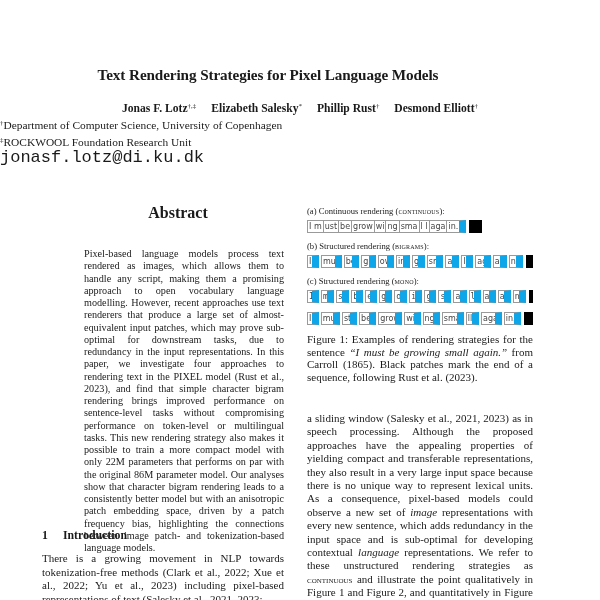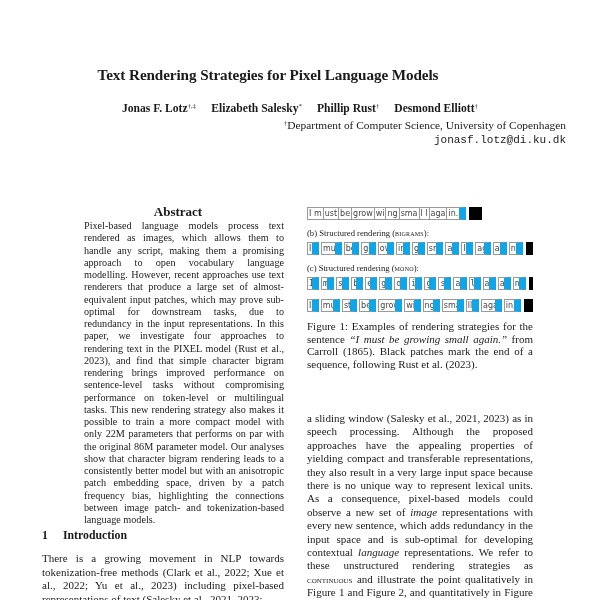--- a/index.html
+++ b/index.html
@@ -13,34 +13,34 @@
       text-align: center; font-weight: bold; font-size: 15.2px; letter-spacing: -0.1px;
     }
     .authors {
       position: absolute; left: 0; top: 102px; width: 600px;
       text-align: center; font-weight: bold; font-size: 11.6px;
     }
     .authors .author { margin: 0 6px; }
     .authors sup { font-size: 7px; font-weight: normal; vertical-align: 4px; }
     .affils {
       position: absolute; left: 0; top: 116px; width: 556px;
-      text-align: right; font-size: 11.4px; line-height: 15px; margin-left: 10px;
+      text-align: left; font-size: 11.4px; line-height: 15px;
     }
     .affils sup { font-size: 7px; vertical-align: 4px; }
     .email {
       font-family: "Liberation Mono", "DejaVu Sans Mono", monospace;
-      font-size: 11px;
+      font-size: 17px;
     }
 
     .col-left { position: absolute; left: 72px; top: 204px; width: 212px; }
     .col-right { position: absolute; left: 307px; top: 206px; width: 226px; }
     .intro-col { position: absolute; left: 72px; top: 528px; width: 212px; }
 
     .abstract-heading {
-      text-align: center; font-weight: bold; font-size: 13px; margin-bottom: 0;
+      text-align: center; font-weight: bold; font-size: 16px; margin-bottom: 26px;
     }
     .justify {
       font-size: 10.2px; line-height: 12.25px; text-align: justify;
       hyphens: manual;
       margin-left: 12px;
     }
     .section-heading {
       font-weight: bold; font-size: 11.8px; margin-left: -30px; margin-bottom: 9px;
     }
     .section-heading .num { display: inline-block; width: 18px; }
@@ -78,38 +78,40 @@
 
 <div class="authors">
   <span class="author"><span>Jonas F. Lotz</span><sup>†,‡</sup></span>
   <span class="author"><span>Elizabeth Salesky</span><sup>*</sup></span>
   <span class="author"><span>Phillip Rust</span><sup>†</sup></span>
   <span class="author"><span>Desmond Elliott</span><sup>†</sup></span>
 </div>
 
 <div class="affils">
   <div><sup>†</sup><span>Department of Computer Science, University of Copenhagen</span></div>
+  <div><sup>‡</sup><span>ROCKWOOL Foundation Research Unit</span></div>
   <div class="email">jonasf.lotz@di.ku.dk</div>
 </div>
 
 <div class="col-left">
   <div class="abstract-heading">Abstract</div>
   <div class="justify">Pixel-based language models process text rendered as images, which allows them to handle any script, making them a promising approach to open vocabulary language modelling. However, recent approaches use text renderers that produce a large set of almost-equivalent input patches, which may prove sub-optimal for downstream tasks, due to redundancy in the input representations. In this paper, we investigate four approaches to rendering text in the PIXEL model (Rust et al., 2023), and find that simple character bigram rendering brings improved performance on sentence-level tasks without compromising performance on token-level or multilingual tasks. This new rendering strategy also makes it possible to train a more compact model with only 22M parameters that performs on par with the original 86M parameter model. Our analyses show that character bigram rendering leads to a consistently better model but with an anisotropic patch embedding space, driven by a patch frequency bias, highlighting the connections between image patch- and tokenization-based language models.</div>
 </div>
 
 <div class="intro-col">
   <div class="section-heading">
     <span class="num">1</span>
     <span>Introduction</span>
   </div>
   <div class="intro-text">There is a growing movement in NLP towards tokenization-free methods (Clark et al., 2022; Xue et al., 2022; Yu et al., 2023) including pixel-based representations of text (Salesky et al., 2021, 2023;</div>
 </div>
 
 <div class="col-right">
   <div id="fig-panels">
+      <div class="fig-label"><span>(a) Continuous rendering (</span><span class="sc">continuous</span><span>):</span></div>
       <div class="patch-row">
         <span class="patch">I m</span>
         <span class="patch">ust</span>
         <span class="patch">be</span>
         <span class="patch">grow</span>
         <span class="patch">wi</span>
         <span class="patch">ng</span>
         <span class="patch">sma</span>
         <span class="patch">l l</span>
         <span class="patch">aga</span>

